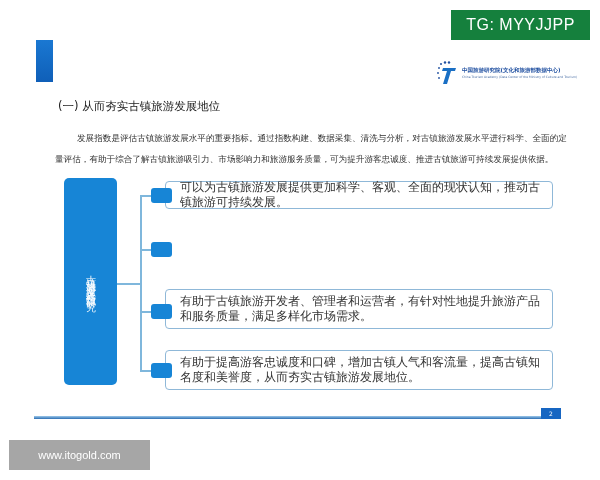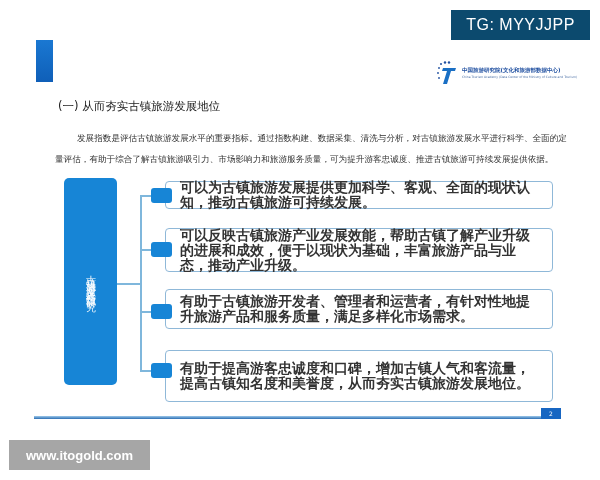--- a/index.html
+++ b/index.html
@@ -48,44 +48,43 @@
 
     .node-square {
       position: absolute; width: 21px; height: 15px; background: #1785d6; border-radius: 3px;
     }
 
     .card {
       position: absolute; left: 165px; width: 388px; border: 1px solid #8fb8d8;
       border-radius: 4px; background: #ffffff; padding: 0 12px 0 14px;
       display: flex; align-items: center;
     }
-    .card-text { font-size: 14px; color: #333; line-height: 15px; font-weight: bold; }
+    .card-text { font-size: 12px; color: #333; line-height: 15px; }
 
     .footer-line {
       position: absolute; left: 34px; top: 416px; width: 507px; height: 3px;
       background: linear-gradient(180deg, #9ec9ea 0%, #2a6db3 100%);
     }
     .page-badge {
       position: absolute; left: 541px; top: 408px; width: 20px; height: 11px;
       background: #1766c2; color: #fff; font-size: 6px; display: flex;
       align-items: center; justify-content: center;
     }
 
     .wm-top {
       position: absolute; left: 451px; top: 10px; width: 139px; height: 30px;
-      background: #0c4a6e; color: #ffffff; font-size: 16px;
+      background: #15803d; color: #ffffff; font-size: 16px;
       display: flex; align-items: center; justify-content: center; letter-spacing: 0.5px;
       font-family: "Liberation Sans", sans-serif;
     }
     .wm-bottom {
       position: absolute; left: 9px; top: 440px; width: 141px; height: 30px;
-      background: #a6a6a6; color: #ffffff; font-size: 13px;
+      background: #a6a6a6; color: #ffffff; font-size: 11px;
       display: flex; align-items: center; justify-content: center;
       font-family: "Liberation Sans", sans-serif;
-      font-weight: bold;
     }
   </style>
 </head>
 <body>
 
 <div class="slide">
 
   <div class="title-bar-accent"></div>
 
   <div class="logo">
@@ -117,27 +116,24 @@
   <div class="tree-line" style="left:117px; top:283px; width:24px; height:1.5px;"></div>
   <div class="tree-line" style="left:140px; top:195px; width:1.5px; height:176px;"></div>
   <div class="tree-line" style="left:140px; top:195px; width:18px; height:1.5px;"></div>
   <div class="tree-line" style="left:140px; top:249px; width:18px; height:1.5px;"></div>
   <div class="tree-line" style="left:140px; top:311px; width:18px; height:1.5px;"></div>
   <div class="tree-line" style="left:140px; top:370px; width:18px; height:1.5px;"></div>
 
   <div class="card" style="top:181px; height:28px;">
     <span class="card-text">可以为古镇旅游发展提供更加科学、客观、全面的现状认知，推动古镇旅游可持续发展。</span>
   </div>
-  <div class="card" style="top:228px; height:44px;">
-    <span class="card-text">可以反映古镇旅游产业发展效能，帮助古镇了解产业升级的进展和成效，便于以现状为基础，丰富旅游产品与业态，推动产业升级。</span>
-  </div>
   <div class="card" style="top:289px; height:40px;">
     <span class="card-text">有助于古镇旅游开发者、管理者和运营者，有针对性地提升旅游产品和服务质量，满足多样化市场需求。</span>
   </div>
-  <div class="card" style="top:350px; height:52px;">
+  <div class="card" style="top:350px; height:40px;">
     <span class="card-text">有助于提高游客忠诚度和口碑，增加古镇人气和客流量，提高古镇知名度和美誉度，从而夯实古镇旅游发展地位。</span>
   </div>
 
   <div class="node-square" style="left:151px; top:188px;"></div>
   <div class="node-square" style="left:151px; top:242px;"></div>
   <div class="node-square" style="left:151px; top:304px;"></div>
   <div class="node-square" style="left:151px; top:363px;"></div>
 
   <div class="footer-line"></div>
   <div class="page-badge">2</div>

